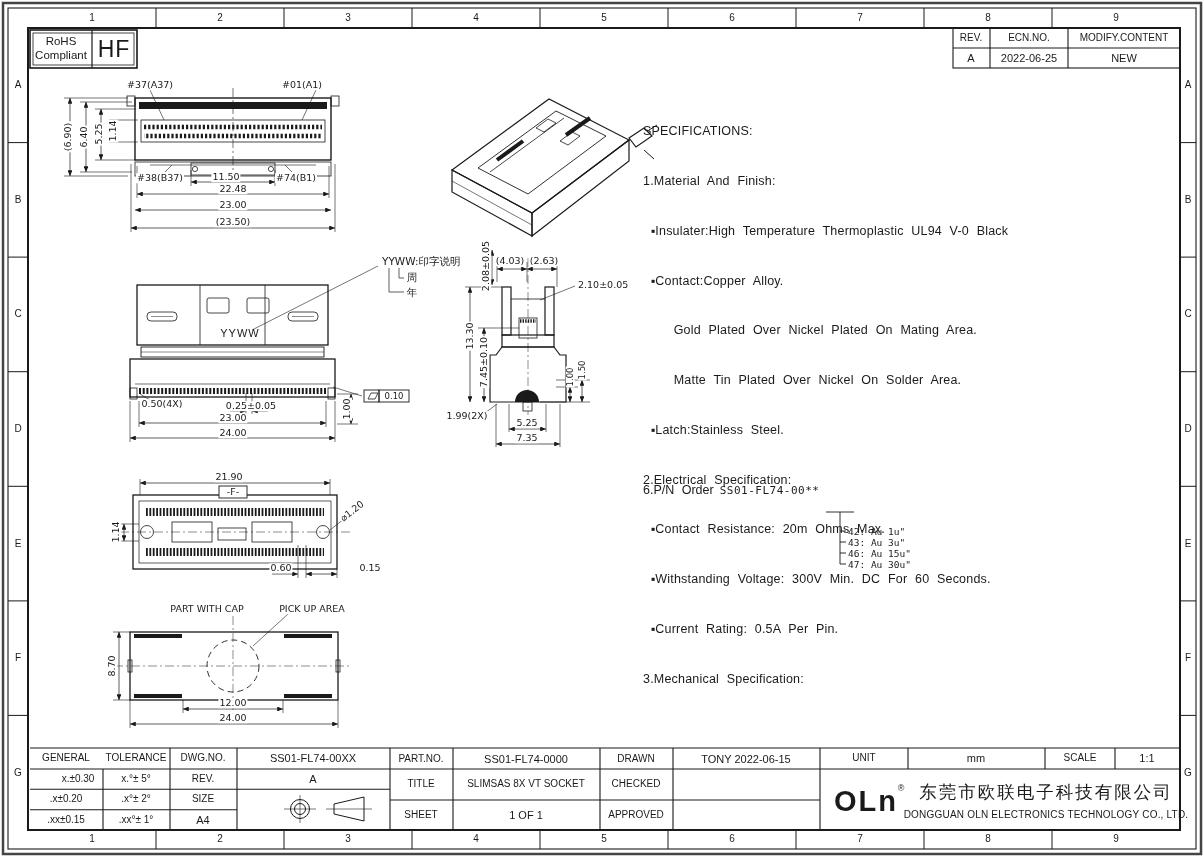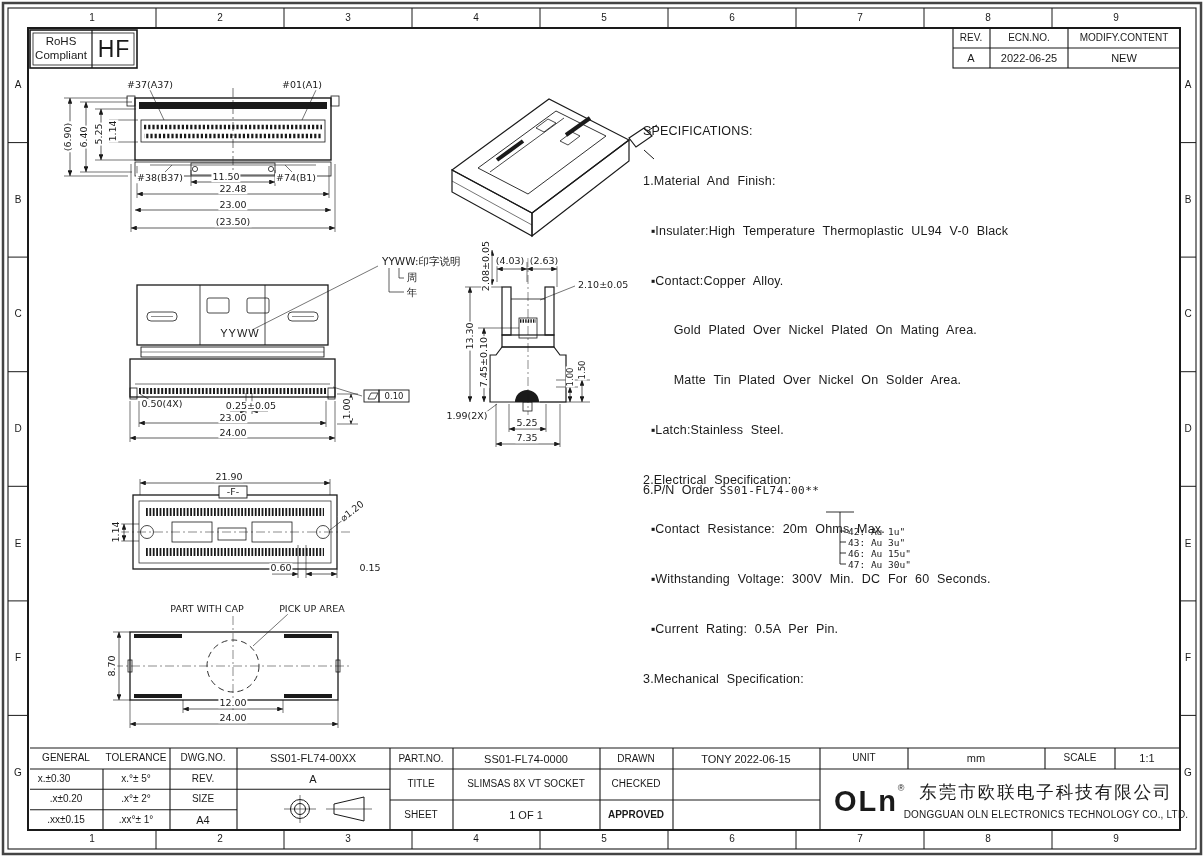--- a/index.html
+++ b/index.html
@@ -348,42 +348,42 @@
 <div class="lbl" style="left:346px;top:568px;margin-left:24px;">0.15</div>
 
 <div class="lbl" style="left:207px;top:609px;">PART WITH CAP</div>
 <div class="lbl" style="left:312px;top:609px;">PICK UP AREA</div>
 <div class="lbl rot" style="left:112px;top:666px;">8.70</div>
 <div class="lbl" style="left:233px;top:703px;">12.00</div>
 <div class="lbl" style="left:233px;top:718px;">24.00</div>
 
 <div class="tbl" style="left:66px;top:758px;">GENERAL</div>
 <div class="tbl" style="left:136px;top:758px;">TOLERANCE</div>
-<div class="tbv" style="left:54px;top:779px;font-size:10px;">x.±0.30</div>
+<div class="tbv" style="left:78px;top:779px;font-size:10px;">x.±0.30</div>
 <div class="tbv" style="left:136px;top:779px;font-size:10px;">x.°± 5°</div>
 <div class="tbv" style="left:66px;top:799px;font-size:10px;">.x±0.20</div>
 <div class="tbv" style="left:136px;top:799px;font-size:10px;">.x°± 2°</div>
 <div class="tbv" style="left:66px;top:820px;font-size:10px;">.xx±0.15</div>
 <div class="tbv" style="left:136px;top:820px;font-size:10px;">.xx°± 1°</div>
 <div class="tbl" style="left:203px;top:758px;">DWG.NO.</div>
 <div class="tbl" style="left:203px;top:779px;">REV.</div>
 <div class="tbl" style="left:203px;top:799px;">SIZE</div>
 <div class="tbv" style="left:203px;top:820px;">A4</div>
 <div class="tbv" style="left:313px;top:758px;">SS01-FL74-00XX</div>
 <div class="tbv" style="left:313px;top:779px;">A</div>
 <div class="tbl" style="left:421px;top:759px;">PART.NO.</div>
 <div class="tbv" style="left:526px;top:759px;">SS01-FL74-0000</div>
 <div class="tbl" style="left:636px;top:759px;">DRAWN</div>
 <div class="tbv" style="left:746px;top:759px;">TONY 2022-06-15</div>
 <div class="tbl" style="left:421px;top:784px;">TITLE</div>
 <div class="tbv" style="left:526px;top:784px;font-size:10px;">SLIMSAS 8X VT SOCKET</div>
 <div class="tbl" style="left:636px;top:784px;">CHECKED</div>
 <div class="tbl" style="left:421px;top:815px;">SHEET</div>
 <div class="tbv" style="left:526px;top:815px;">1 OF 1</div>
-<div class="tbl" style="left:636px;top:815px;font-weight:bold;">APPROVED</div>
+<div class="tbl" style="left:636px;top:815px;">APPROVED</div>
 <div class="tbl" style="left:864px;top:758px;">UNIT</div>
 <div class="tbv" style="left:976px;top:758px;">mm</div>
 <div class="tbl" style="left:1080px;top:758px;">SCALE</div>
 <div class="tbv" style="left:1147px;top:758px;">1:1</div>
 <div class="logo" style="left:866px;top:801px;text-align:right;">OLn</div>
 <div class="logoreg" style="left:901px;top:788px;">®</div>
 <div class="cn" style="left:1046px;top:792px;">东莞市欧联电子科技有限公司</div>
 <div class="en" style="left:1046px;top:814px;">DONGGUAN OLN ELECTRONICS TECHNOLOGY CO., LTD.</div>
 
 </div>

